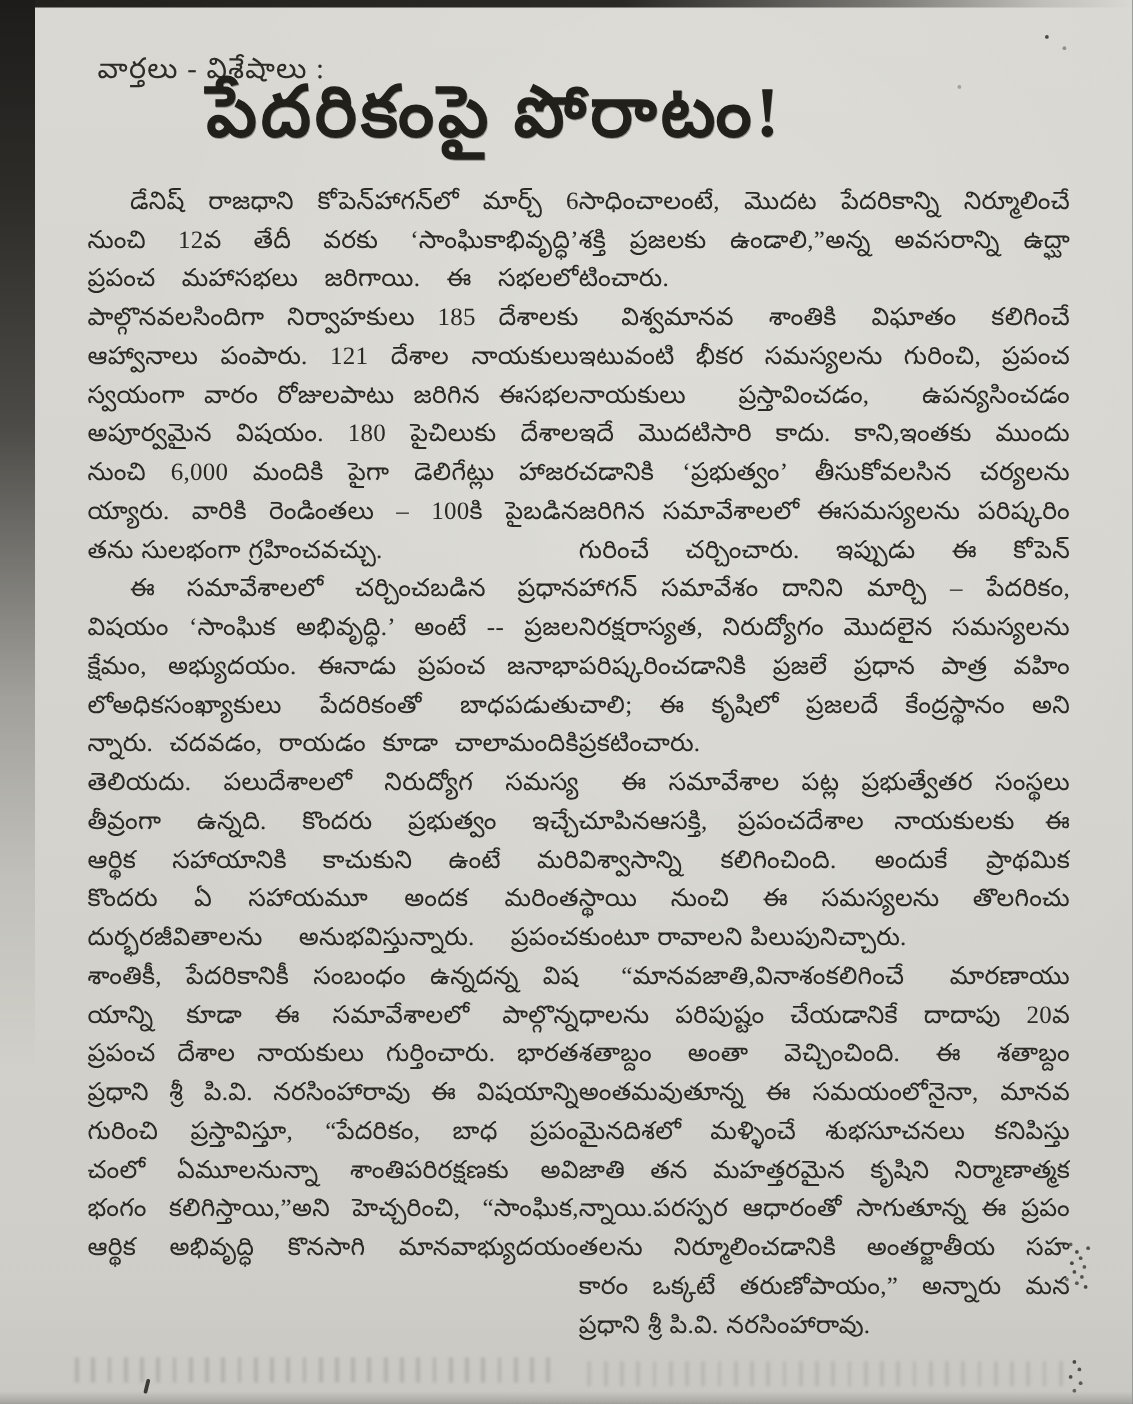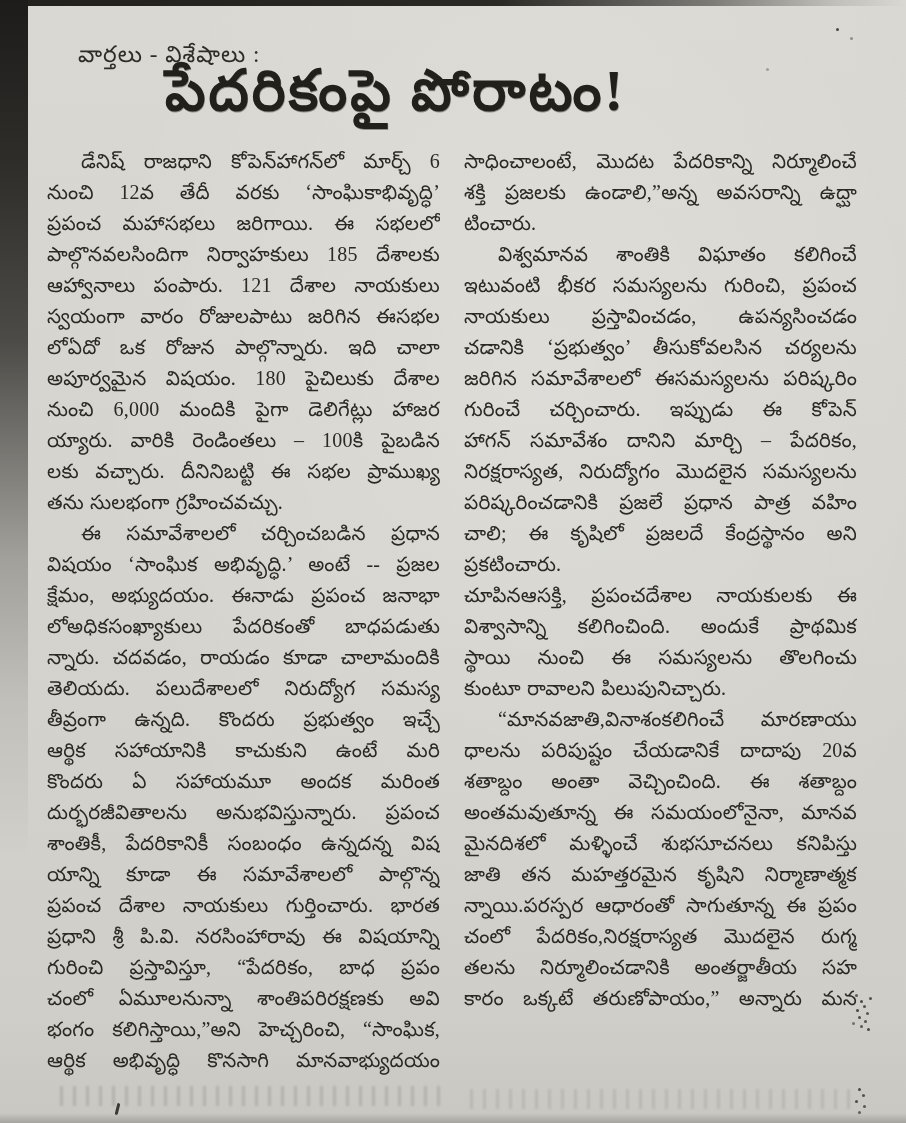--- a/index.html
+++ b/index.html
@@ -15,21 +15,21 @@
   .edge-top{position:absolute;left:0;top:0;width:100%;height:6px;
     background:linear-gradient(90deg,#22211e 0%,#2a2925 55%,rgba(42,41,37,0.55) 78%,rgba(42,41,37,0.15) 92%,transparent 100%);}
   .edge-left{position:absolute;left:0;top:0;width:28px;height:900px;
     background:linear-gradient(180deg,#1d1c1a 0%,#2e2d2a 18%,#4c4b47 38%,rgba(110,109,104,0.5) 62%,rgba(140,139,134,0.25) 78%,transparent 95%);
     filter:blur(0.4px);}
   .edge-bottom{position:absolute;left:0;bottom:0;width:100%;height:10px;
     background:linear-gradient(0deg,rgba(60,59,54,0.25),transparent);}
   .kicker{position:absolute;left:78px;top:42px;font-size:23px;letter-spacing:1px;color:#2e2c26;}
   .title{position:absolute;left:165px;top:58px;margin:0;font-size:57px;font-weight:bold;
     letter-spacing:3px;color:#21201b;text-shadow:0.5px 0.5px 0 rgba(33,32,27,0.4);}
-  .columns{position:absolute;left:47px;top:146px;width:810px;display:flex;gap:24px;}
+  .columns{position:absolute;left:70px;top:146px;width:810px;display:flex;}
   .col{width:393px;}
   .line{font-size:20px;line-height:31px;height:31px;overflow:hidden;
     text-align:justify;letter-spacing:0.2px;word-spacing:1px;}
   .line.j::after{content:"";display:inline-block;width:100%;height:0;}
   .line.indent{text-indent:34px;}
   
   .ghost{position:absolute;height:20px;opacity:0.55;filter:blur(1.1px);
     background:repeating-linear-gradient(90deg,rgba(82,81,75,0.35) 0 3px,transparent 3px 13px);}
   .ghost-left{left:60px;top:1086px;width:385px;}
   .ghost-right{left:470px;top:1089px;width:385px;opacity:0.4;}
@@ -55,25 +55,23 @@
   <h1 class="title">పేదరికంపై పోరాటం!</h1>
 
   <div class="columns">
     <div class="col" id="col-left">
         <div class="line indent j">డేనిష్ రాజధాని కోపెన్‌హాగన్‌లో మార్చ్ 6</div>
         <div class="line j">నుంచి 12వ తేదీ వరకు ‘సాంఘికాభివృద్ధి’</div>
         <div class="line j">ప్రపంచ మహాసభలు జరిగాయి. ఈ సభలలో</div>
         <div class="line j">పాల్గొనవలసిందిగా నిర్వాహకులు 185 దేశాలకు</div>
         <div class="line j">ఆహ్వానాలు పంపారు. 121 దేశాల నాయకులు</div>
         <div class="line j">స్వయంగా వారం రోజులపాటు జరిగిన ఈసభల</div>
-        <div class="line j">లోఏదో ఒక రోజున పాల్గొన్నారు. ఇది చాలా</div>
         <div class="line j">అపూర్వమైన విషయం. 180 పైచిలుకు దేశాల</div>
         <div class="line j">నుంచి 6,000 మందికి పైగా డెలిగేట్లు హాజర</div>
         <div class="line j">య్యారు. వారికి రెండింతలు – 100కి పైబడిన</div>
-        <div class="line j">లకు వచ్చారు. దీనినిబట్టి ఈ సభల ప్రాముఖ్య</div>
         <div class="line">తను సులభంగా గ్రహించవచ్చు.</div>
         <div class="line indent j">ఈ సమావేశాలలో చర్చించబడిన ప్రధాన</div>
         <div class="line j">విషయం ‘సాంఘిక అభివృద్ధి.’ అంటే -- ప్రజల</div>
         <div class="line j">క్షేమం, అభ్యుదయం. ఈనాడు ప్రపంచ జనాభా</div>
         <div class="line j">లోఅధికసంఖ్యాకులు పేదరికంతో బాధపడుతు</div>
         <div class="line j">న్నారు. చదవడం, రాయడం కూడా చాలామందికి</div>
         <div class="line j">తెలియదు. పలుదేశాలలో నిరుద్యోగ సమస్య</div>
         <div class="line j">తీవ్రంగా ఉన్నది. కొందరు ప్రభుత్వం ఇచ్చే</div>
         <div class="line j">ఆర్థిక సహాయానికి కాచుకుని ఉంటే మరి</div>
         <div class="line j">కొందరు ఏ సహాయమూ అందక మరింత</div>
@@ -87,42 +85,44 @@
         <div class="line j">భంగం కలిగిస్తాయి,”అని హెచ్చరించి, “సాంఘిక,</div>
         <div class="line j">ఆర్థిక అభివృద్ధి కొనసాగి మానవాభ్యుదయం</div>
       </div>
     <div class="col" id="col-right">
         <div class="line j">సాధించాలంటే, మొదట పేదరికాన్ని నిర్మూలించే</div>
         <div class="line j">శక్తి ప్రజలకు ఉండాలి,”అన్న అవసరాన్ని ఉద్ఘా</div>
         <div class="line">టించారు.</div>
         <div class="line indent j">విశ్వమానవ శాంతికి విఘాతం కలిగించే</div>
         <div class="line j">ఇటువంటి భీకర సమస్యలను గురించి, ప్రపంచ</div>
         <div class="line j">నాయకులు ప్రస్తావించడం, ఉపన్యసించడం</div>
+        <div class="line j">ఇదే మొదటిసారి కాదు. కాని,ఇంతకు ముందు</div>
         <div class="line j">చడానికి ‘ప్రభుత్వం’ తీసుకోవలసిన చర్యలను</div>
         <div class="line j">జరిగిన సమావేశాలలో ఈసమస్యలను పరిష్కరిం</div>
         <div class="line j">గురించే చర్చించారు. ఇప్పుడు ఈ కోపెన్</div>
         <div class="line j">హాగన్ సమావేశం దానిని మార్చి – పేదరికం,</div>
         <div class="line j">నిరక్షరాస్యత, నిరుద్యోగం మొదలైన సమస్యలను</div>
         <div class="line j">పరిష్కరించడానికి ప్రజలే ప్రధాన పాత్ర వహిం</div>
         <div class="line j">చాలి; ఈ కృషిలో ప్రజలదే కేంద్రస్థానం అని</div>
         <div class="line">ప్రకటించారు.</div>
+        <div class="line indent j">ఈ సమావేశాల పట్ల ప్రభుత్వేతర సంస్థలు</div>
         <div class="line j">చూపినఆసక్తి, ప్రపంచదేశాల నాయకులకు ఈ</div>
         <div class="line j">విశ్వాసాన్ని కలిగించింది. అందుకే ప్రాథమిక</div>
         <div class="line j">స్థాయి నుంచి ఈ సమస్యలను తొలగించు</div>
         <div class="line">కుంటూ రావాలని పిలుపునిచ్చారు.</div>
         <div class="line indent j">“మానవజాతి,వినాశంకలిగించే మారణాయు</div>
         <div class="line j">ధాలను పరిపుష్టం చేయడానికే దాదాపు 20వ</div>
         <div class="line j">శతాబ్దం అంతా వెచ్చించింది. ఈ శతాబ్దం</div>
         <div class="line j">అంతమవుతూన్న ఈ సమయంలోనైనా, మానవ</div>
         <div class="line j">మైనదిశలో మళ్ళించే శుభసూచనలు కనిపిస్తు</div>
         <div class="line j">జాతి తన మహత్తరమైన కృషిని నిర్మాణాత్మక</div>
         <div class="line j">న్నాయి.పరస్పర ఆధారంతో సాగుతూన్న ఈ ప్రపం</div>
-        <div class="line j">చంలో పేదరికం,నిరక్షరాస్యత మొదలైన రుగ్మ</div>
         <div class="line j">తలను నిర్మూలించడానికి అంతర్జాతీయ సహ</div>
         <div class="line j">కారం ఒక్కటే తరుణోపాయం,” అన్నారు మన</div>
+        <div class="line">ప్రధాని శ్రీ పి.వి. నరసింహారావు.</div>
       </div>
   </div>
 
   <div class="ghost ghost-left"></div>
   <div class="ghost ghost-right"></div>
   <div class="noise noise-a"></div>
   <div class="noise noise-b"></div>
   <div class="noise noise-c"></div>
   <div class="mark-bl"></div>
 </div>

